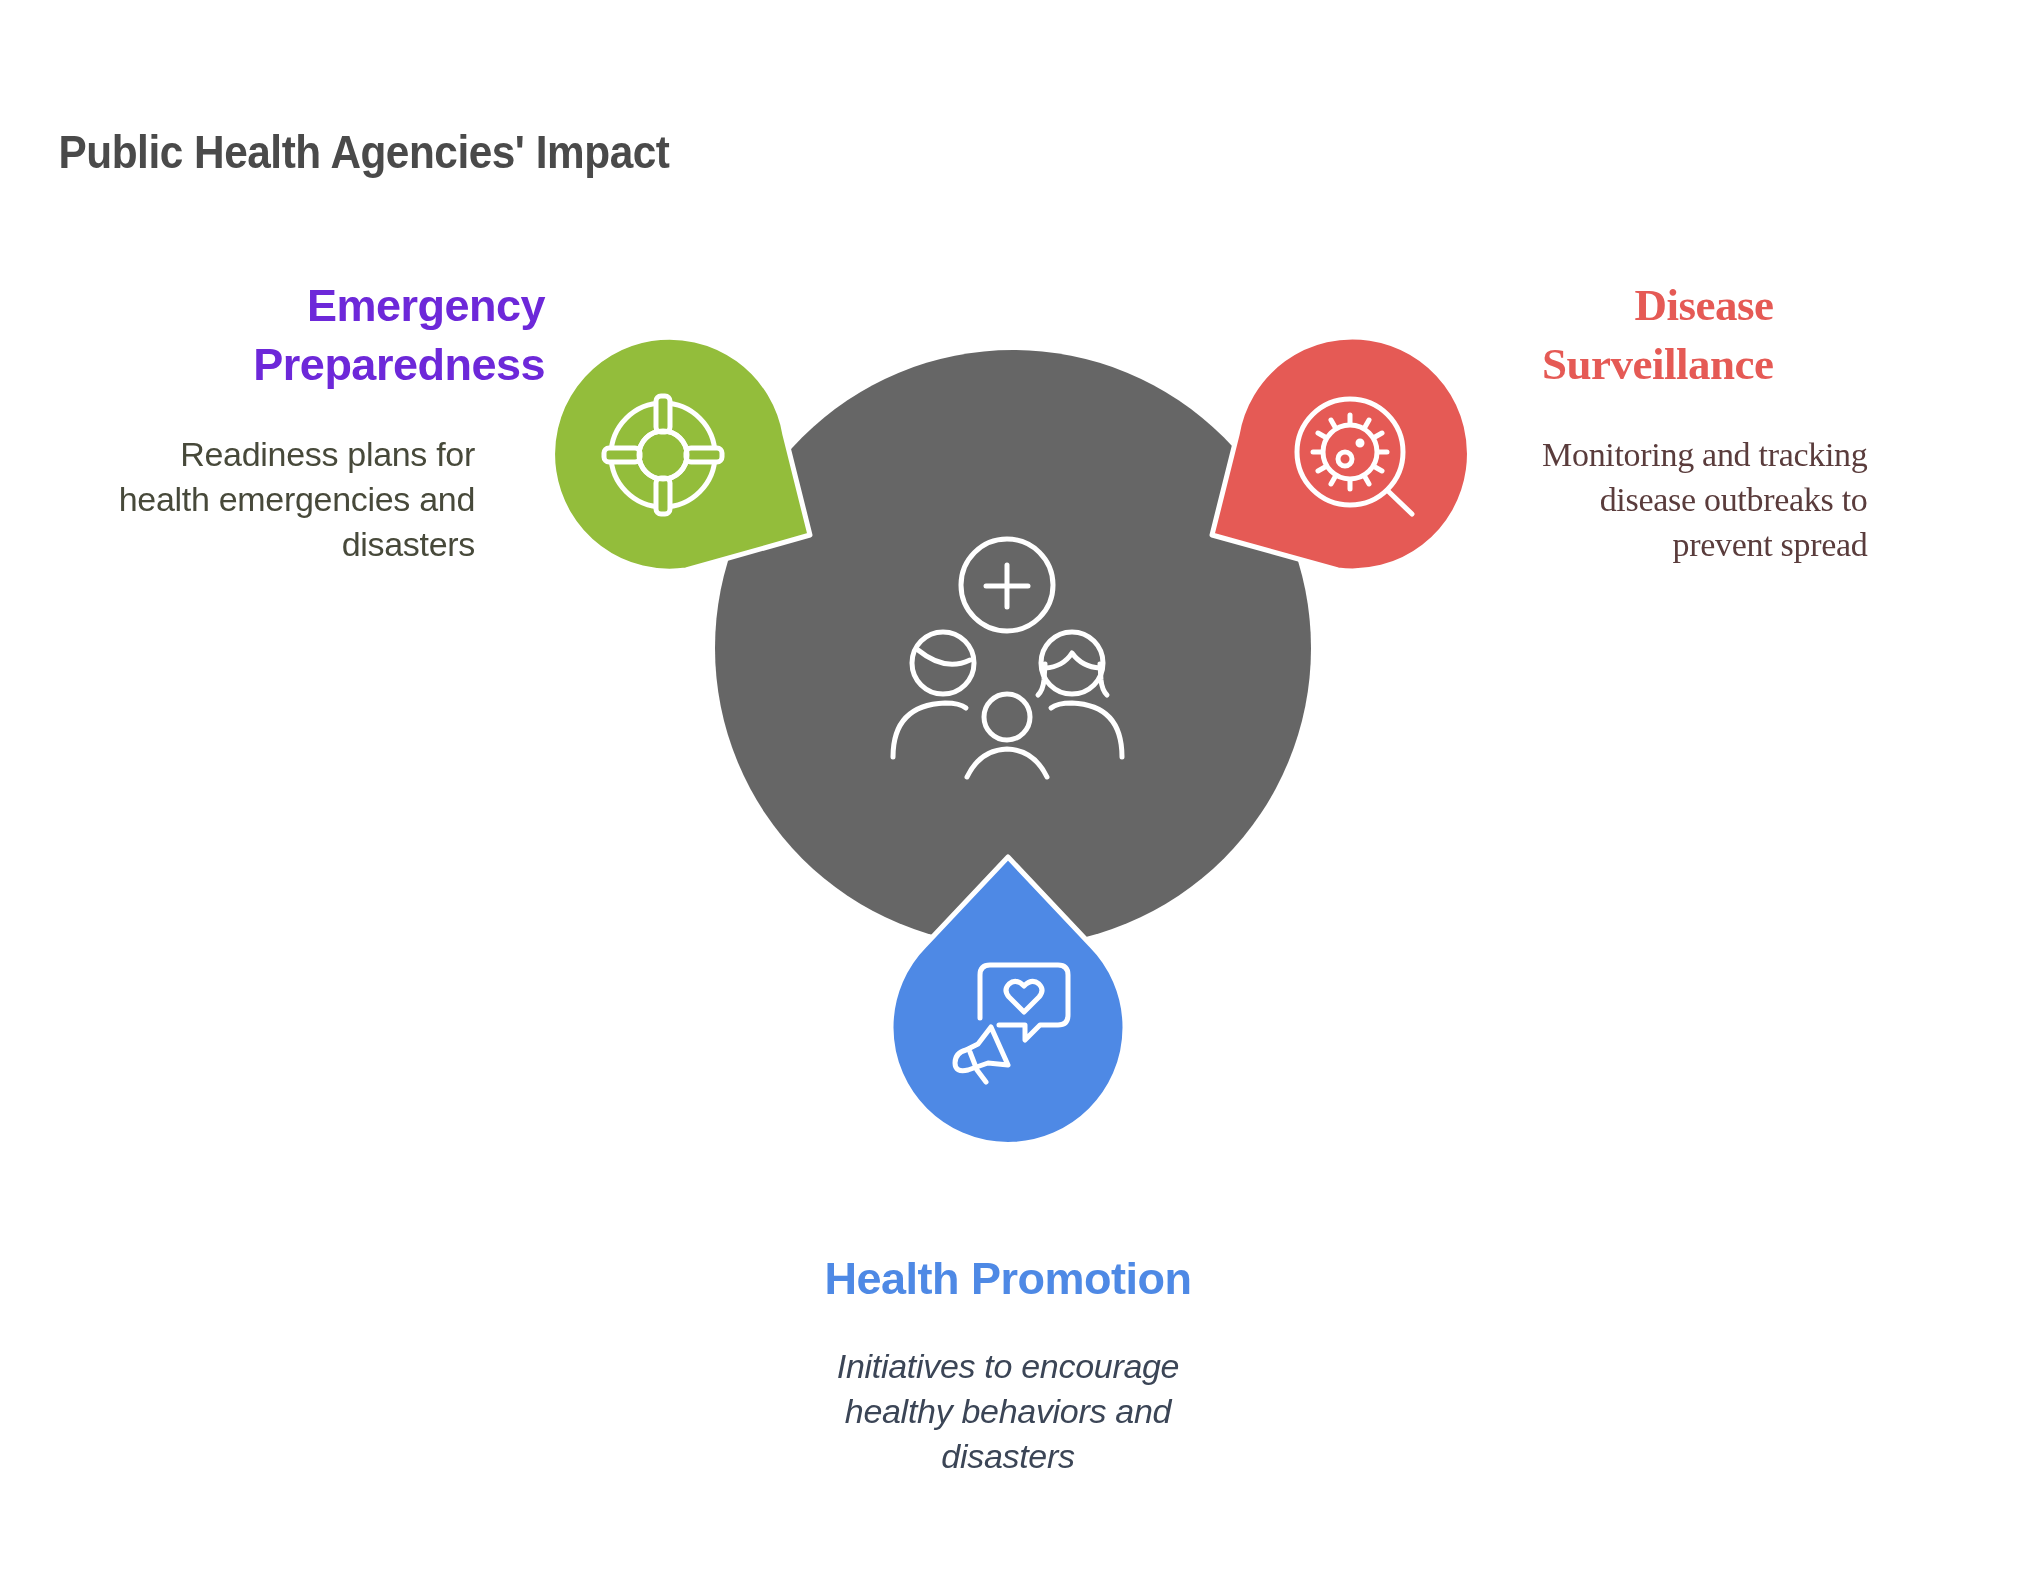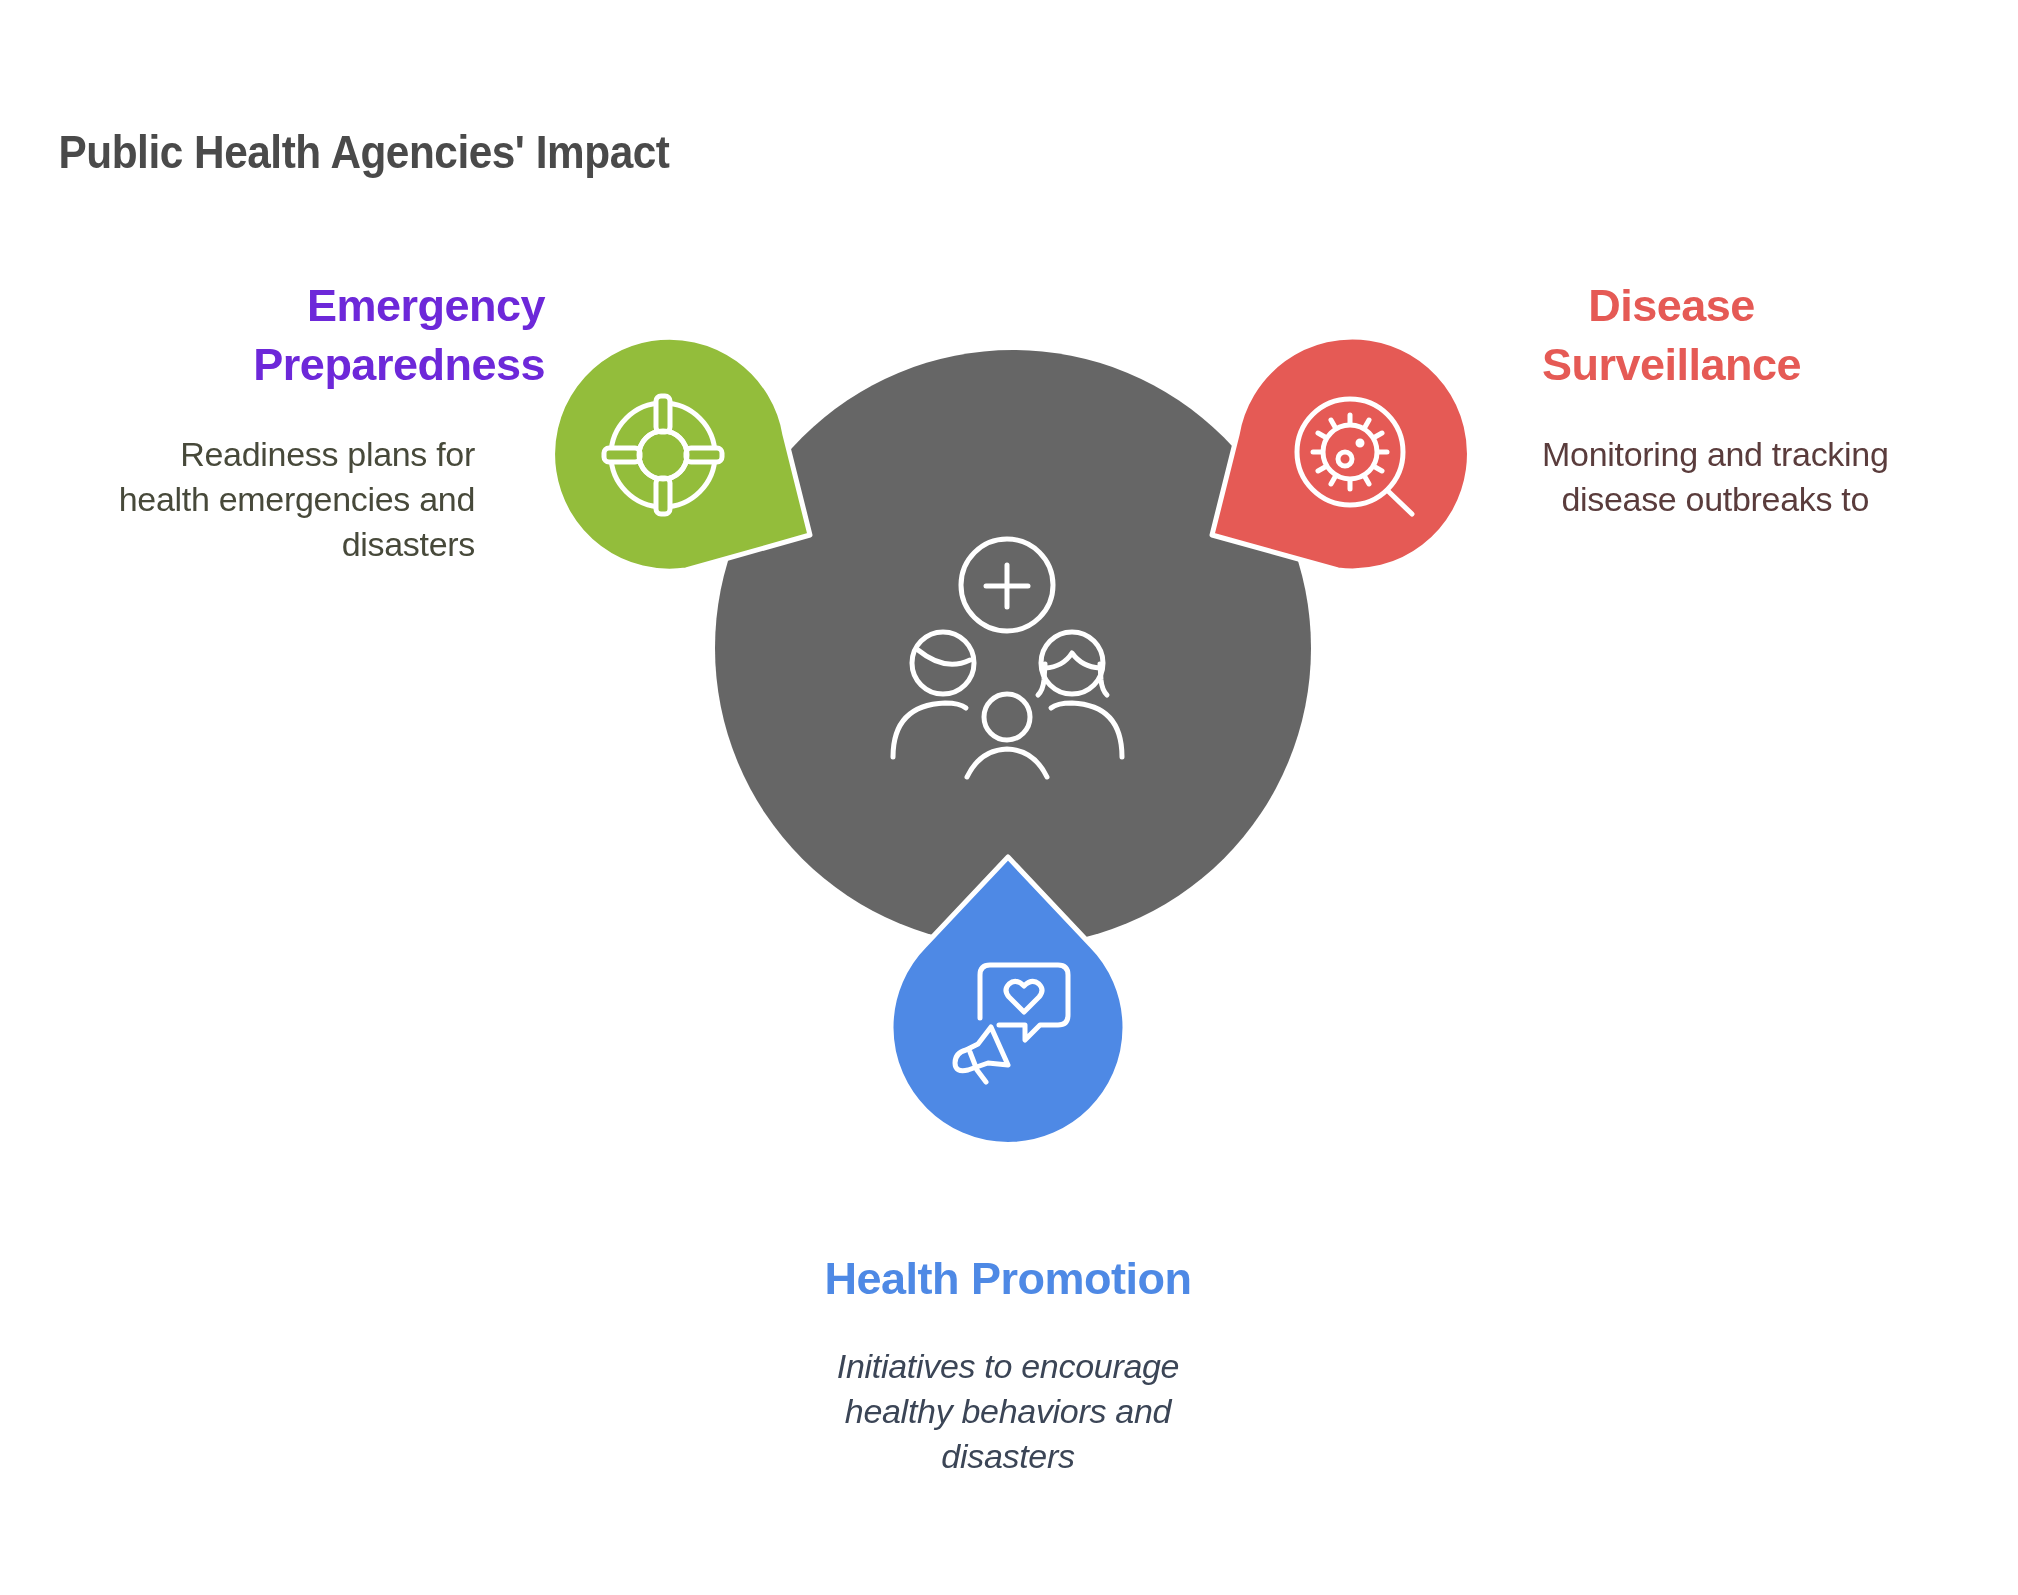--- a/index.html
+++ b/index.html
@@ -7,21 +7,21 @@
          font-family: "Liberation Sans", "DejaVu Sans", sans-serif; }
   .title { position: absolute; left: 0; width: 2018px; top: 124px; text-align: left;
            font-size: 46px; font-weight: bold; color: #4a4a4a; letter-spacing: -0.5px;
            line-height: 56px; }
   .title span { display: inline-block; transform: translateX(32px) scaleX(0.92); }
   .diagram { position: absolute; left: 0; top: 0; width: 2018px; height: 1595px; }
   .heading { position: absolute; font-weight: bold; font-size: 45px; line-height: 59px;
              letter-spacing: -0.5px; }
   .desc { position: absolute; font-size: 34px; line-height: 45px; letter-spacing: -0.3px; }
   .left { text-align: right; }
-  .right { text-align: center; }
+  .right { text-align: right; font-family: Liberation Serif, serif; }
   .center { text-align: center; margin-top: 16px; }
   .hline { display: block; white-space: nowrap; }
 </style>
 </head>
 <body>
 
 <div class="title"><span>Public Health Agencies' Impact</span></div>
 
 <svg class="diagram" viewBox="0 0 2018 1595" xmlns="http://www.w3.org/2000/svg">
 
@@ -105,20 +105,21 @@
   <span class="hline">disasters</span>
 </div>
 
 <div class="heading right" style="left: 1542px; top: 276px; color: #e55a55;">
   <span class="hline">Disease</span>
   <span class="hline">Surveillance</span>
 </div>
 <div class="desc right" style="left: 1542px; top: 432px; color: #5a3c3c;">
   <span class="hline">Monitoring and tracking</span>
   <span class="hline">disease outbreaks to</span>
+  <span class="hline">prevent spread</span>
 </div>
 
 <div class="heading center" style="left: 708px; width: 600px; top: 1233px; color: #4e89e5;">
   <span class="hline">Health Promotion</span>
 </div>
 <div class="desc center" style="left: 708px; width: 600px; top: 1328px; color: #3b4556; font-style: italic;">
   <span class="hline">Initiatives to encourage</span>
   <span class="hline">healthy behaviors and</span>
   <span class="hline">disasters</span>
 </div>

